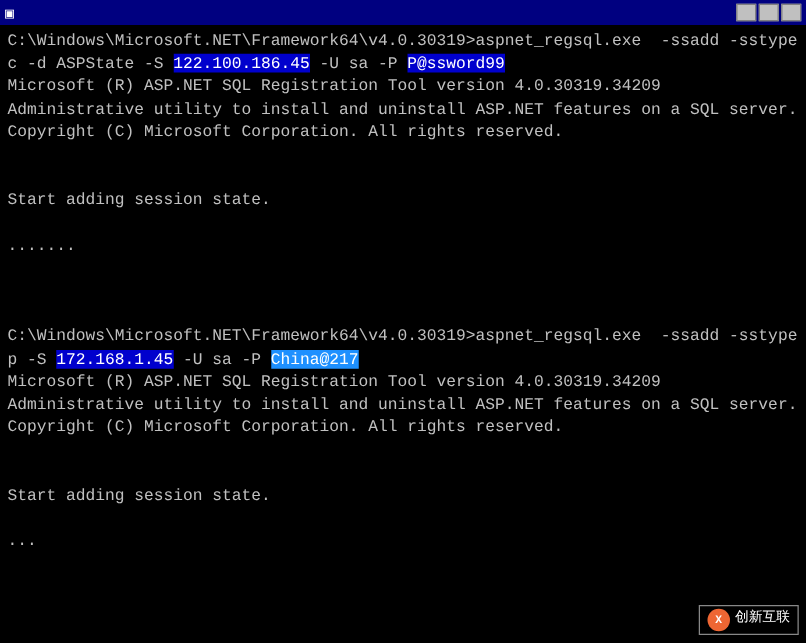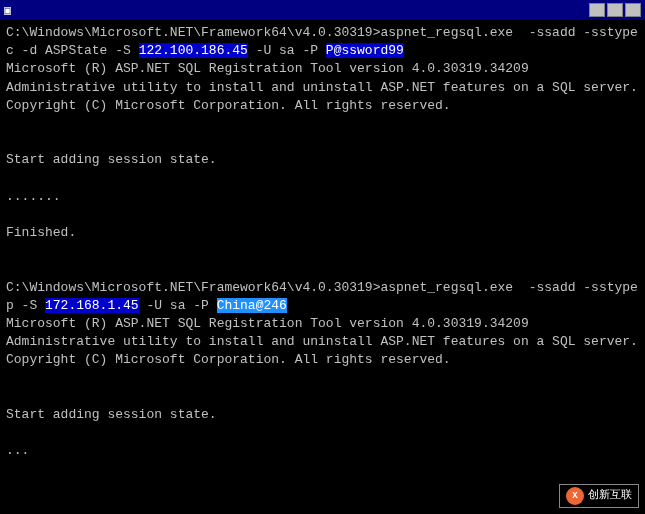--- a/index.html
+++ b/index.html
@@ -129,24 +129,23 @@
 <div class="line"><span>C:\Windows\Microsoft.NET\Framework64\v4.0.30319&gt;aspnet_regsql.exe  -ssadd -sstype c -d ASPState -S </span><span class="highlight-blue">122.100.186.45</span><span> -U sa -P </span><span class="highlight-blue">P@ssword99</span></div>
     <div class="line">Microsoft (R) ASP.NET SQL Registration Tool version 4.0.30319.34209</div>
     <div class="line">Administrative utility to install and uninstall ASP.NET features on a SQL server.</div>
     <div class="line">Copyright (C) Microsoft Corporation. All rights reserved.</div>
     <div class="line empty">&nbsp;</div>
     <div class="line empty">&nbsp;</div>
     <div class="line">Start adding session state.</div>
     <div class="line empty">&nbsp;</div>
     <div class="line">.......</div>
     <div class="line empty">&nbsp;</div>
-    <div class="line">Finished.</div>
     <div class="line empty">&nbsp;</div>
     <div class="line empty">&nbsp;</div>
-    <div class="line"><span>C:\Windows\Microsoft.NET\Framework64\v4.0.30319&gt;aspnet_regsql.exe  -ssadd -sstype p -S </span><span class="highlight-blue">172.168.1.45</span><span> -U sa -P </span><span class="highlight-blue2">China@246</span></div>
+    <div class="line"><span>C:\Windows\Microsoft.NET\Framework64\v4.0.30319&gt;aspnet_regsql.exe  -ssadd -sstype p -S </span><span class="highlight-blue">172.168.1.45</span><span> -U sa -P </span><span class="highlight-blue2">China@217</span></div>
     <div class="line">Microsoft (R) ASP.NET SQL Registration Tool version 4.0.30319.34209</div>
     <div class="line">Administrative utility to install and uninstall ASP.NET features on a SQL server.</div>
     <div class="line">Copyright (C) Microsoft Corporation. All rights reserved.</div>
     <div class="line empty">&nbsp;</div>
     <div class="line empty">&nbsp;</div>
     <div class="line">Start adding session state.</div>
     <div class="line empty">&nbsp;</div>
     <div class="line">...</div>
     <div class="watermark">
       <div class="watermark-logo">X</div>

